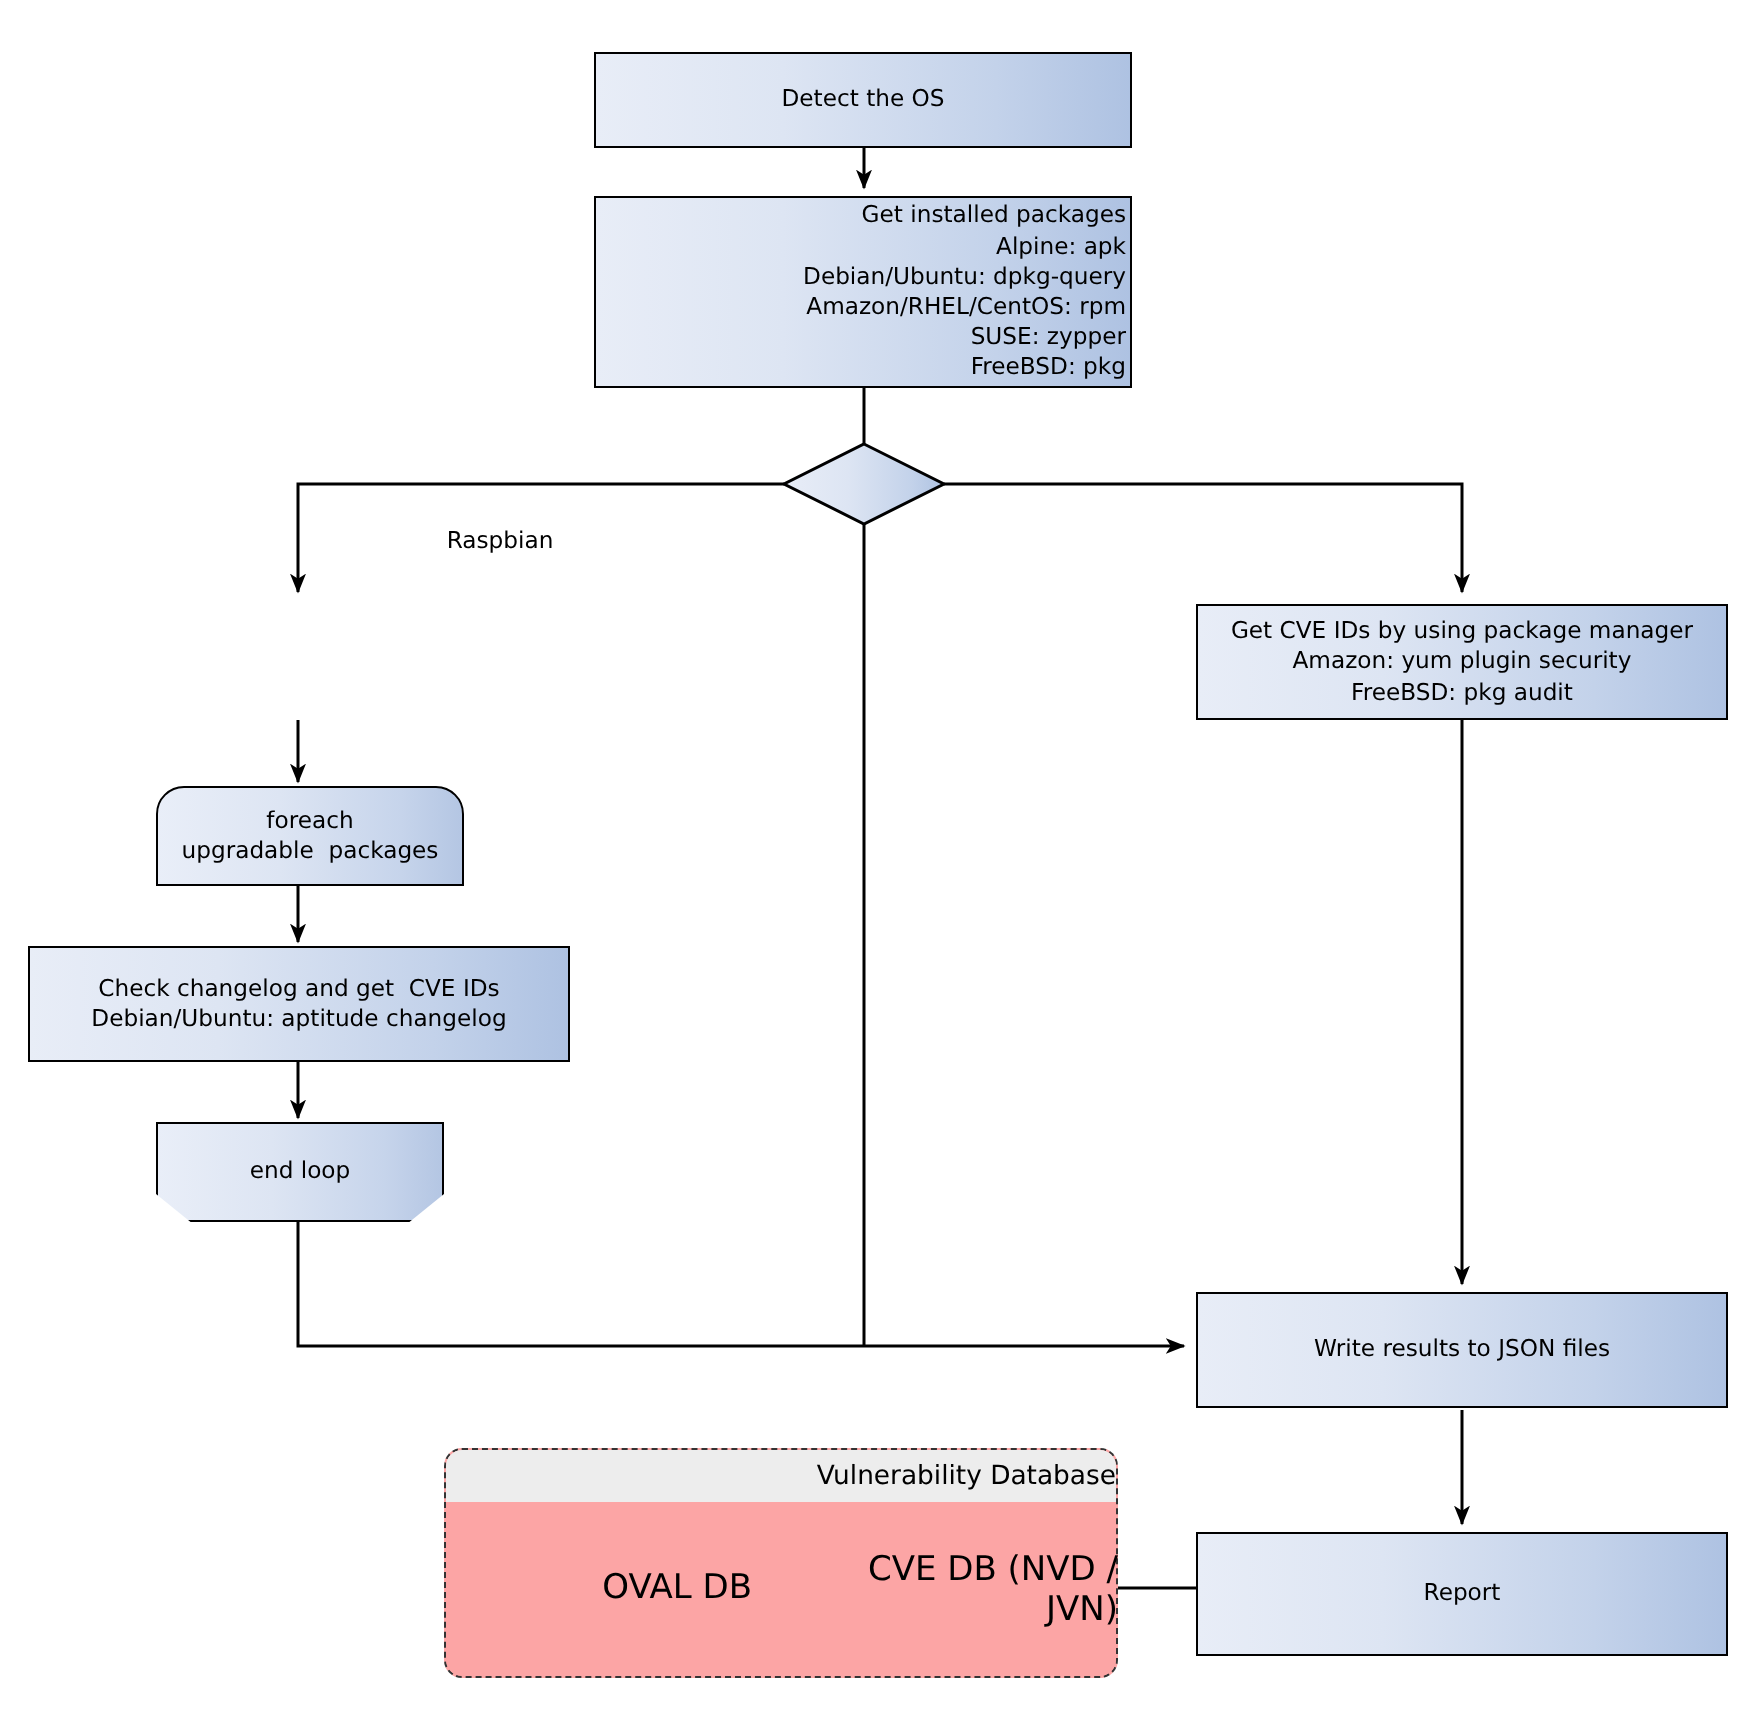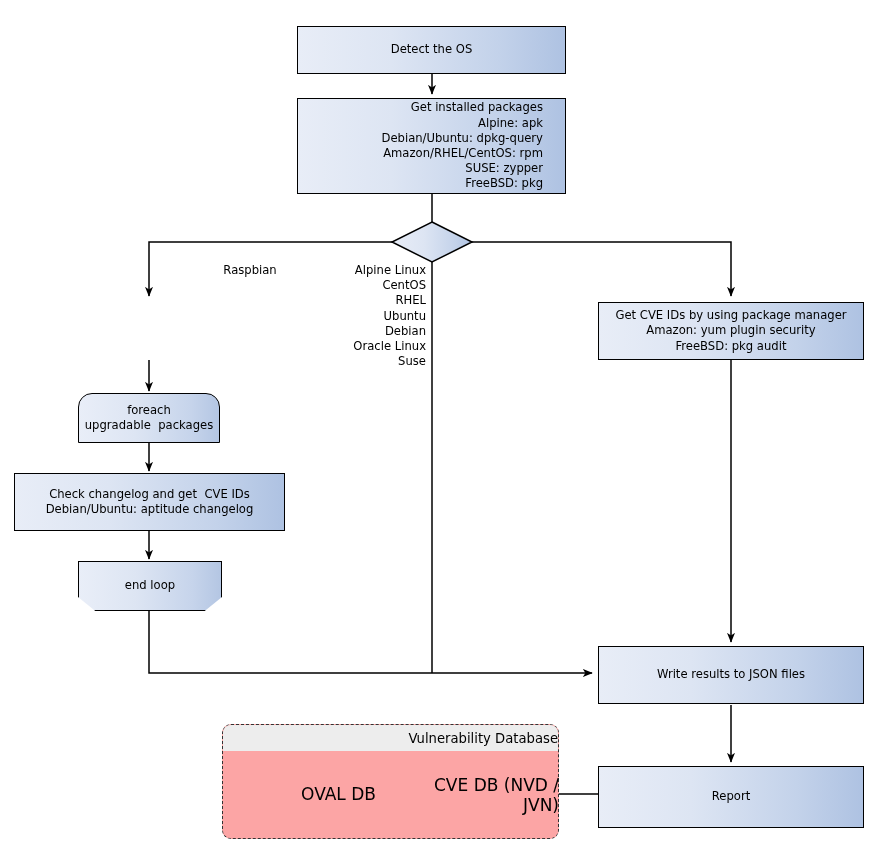--- a/index.html
+++ b/index.html
@@ -103,31 +103,31 @@
     <g>
       <path d="M403,775 L403,810 A70,13 0 0 0 543,810 L543,775 Z" fill="url(#gcyl)" stroke="#444" stroke-width="1.4"></path>
       <ellipse cx="473" cy="775" rx="70" ry="13" fill="url(#gtop)" stroke="#444" stroke-width="1.4"></ellipse>
     </g>
   </svg>
 
   <div class="node proc" style="left:297px;top:26px;width:269px;height:48px;">
     <span class="txt txt-center">Detect the OS</span>
   </div>
 
-  <div class="node proc" style="left:297px;top:98px;width:269px;height:96px;justify-content:flex-end;padding-right:22px;">
+  <div class="node proc" style="left:297px;top:98px;width:269px;height:96px;justify-content:flex-end;padding-right:2px;">
     <span class="txt txt-right">Get installed packages
 Alpine: apk
 Debian/Ubuntu: dpkg-query
 Amazon/RHEL/CentOS: rpm
 SUSE: zypper
 FreeBSD: pkg</span>
   </div>
 
 
-  <div class="node loopstart" style="left:78px;top:393px;width:142px;height:50px;">
+  <div class="node loopstart" style="left:78px;top:393px;width:154px;height:50px;">
     <span class="txt txt-center">foreach
 upgradable  packages</span>
   </div>
 
   <div class="node proc" style="left:14px;top:473px;width:271px;height:58px;">
     <span class="txt txt-center">Check changelog and get  CVE IDs
 Debian/Ubuntu: aptitude changelog</span>
   </div>
 
   <div class="loopend-wrap" style="left:78px;top:561px;width:144px;height:50px;">
@@ -146,27 +146,20 @@
   <div class="node proc" style="left:598px;top:646px;width:266px;height:58px;">
     <span class="txt txt-center">Write results to JSON files</span>
   </div>
 
   <div class="node proc" style="left:598px;top:766px;width:266px;height:62px;">
     <span class="txt txt-center">Report</span>
   </div>
 
   <div class="edge-label lbl-center" style="left:154px;top:263px;width:192px;">Raspbian</div>
 
-  <div class="edge-label lbl-right" style="left:296px;top:263px;width:130px;">Alpine Linux
-CentOS
-RHEL
-Ubuntu
-Debian
-Oracle Linux
-Suse</div>
 
 
   <div class="dashgroup" style="left:222px;top:724px;width:337px;height:115px;">
     <div class="hdr">Vulnerability Database</div>
   </div>
 
   <div class="cyl" style="left:236px;top:762px;width:140px;height:61px;">
     <div class="lbl">OVAL DB</div>
   </div>
 

